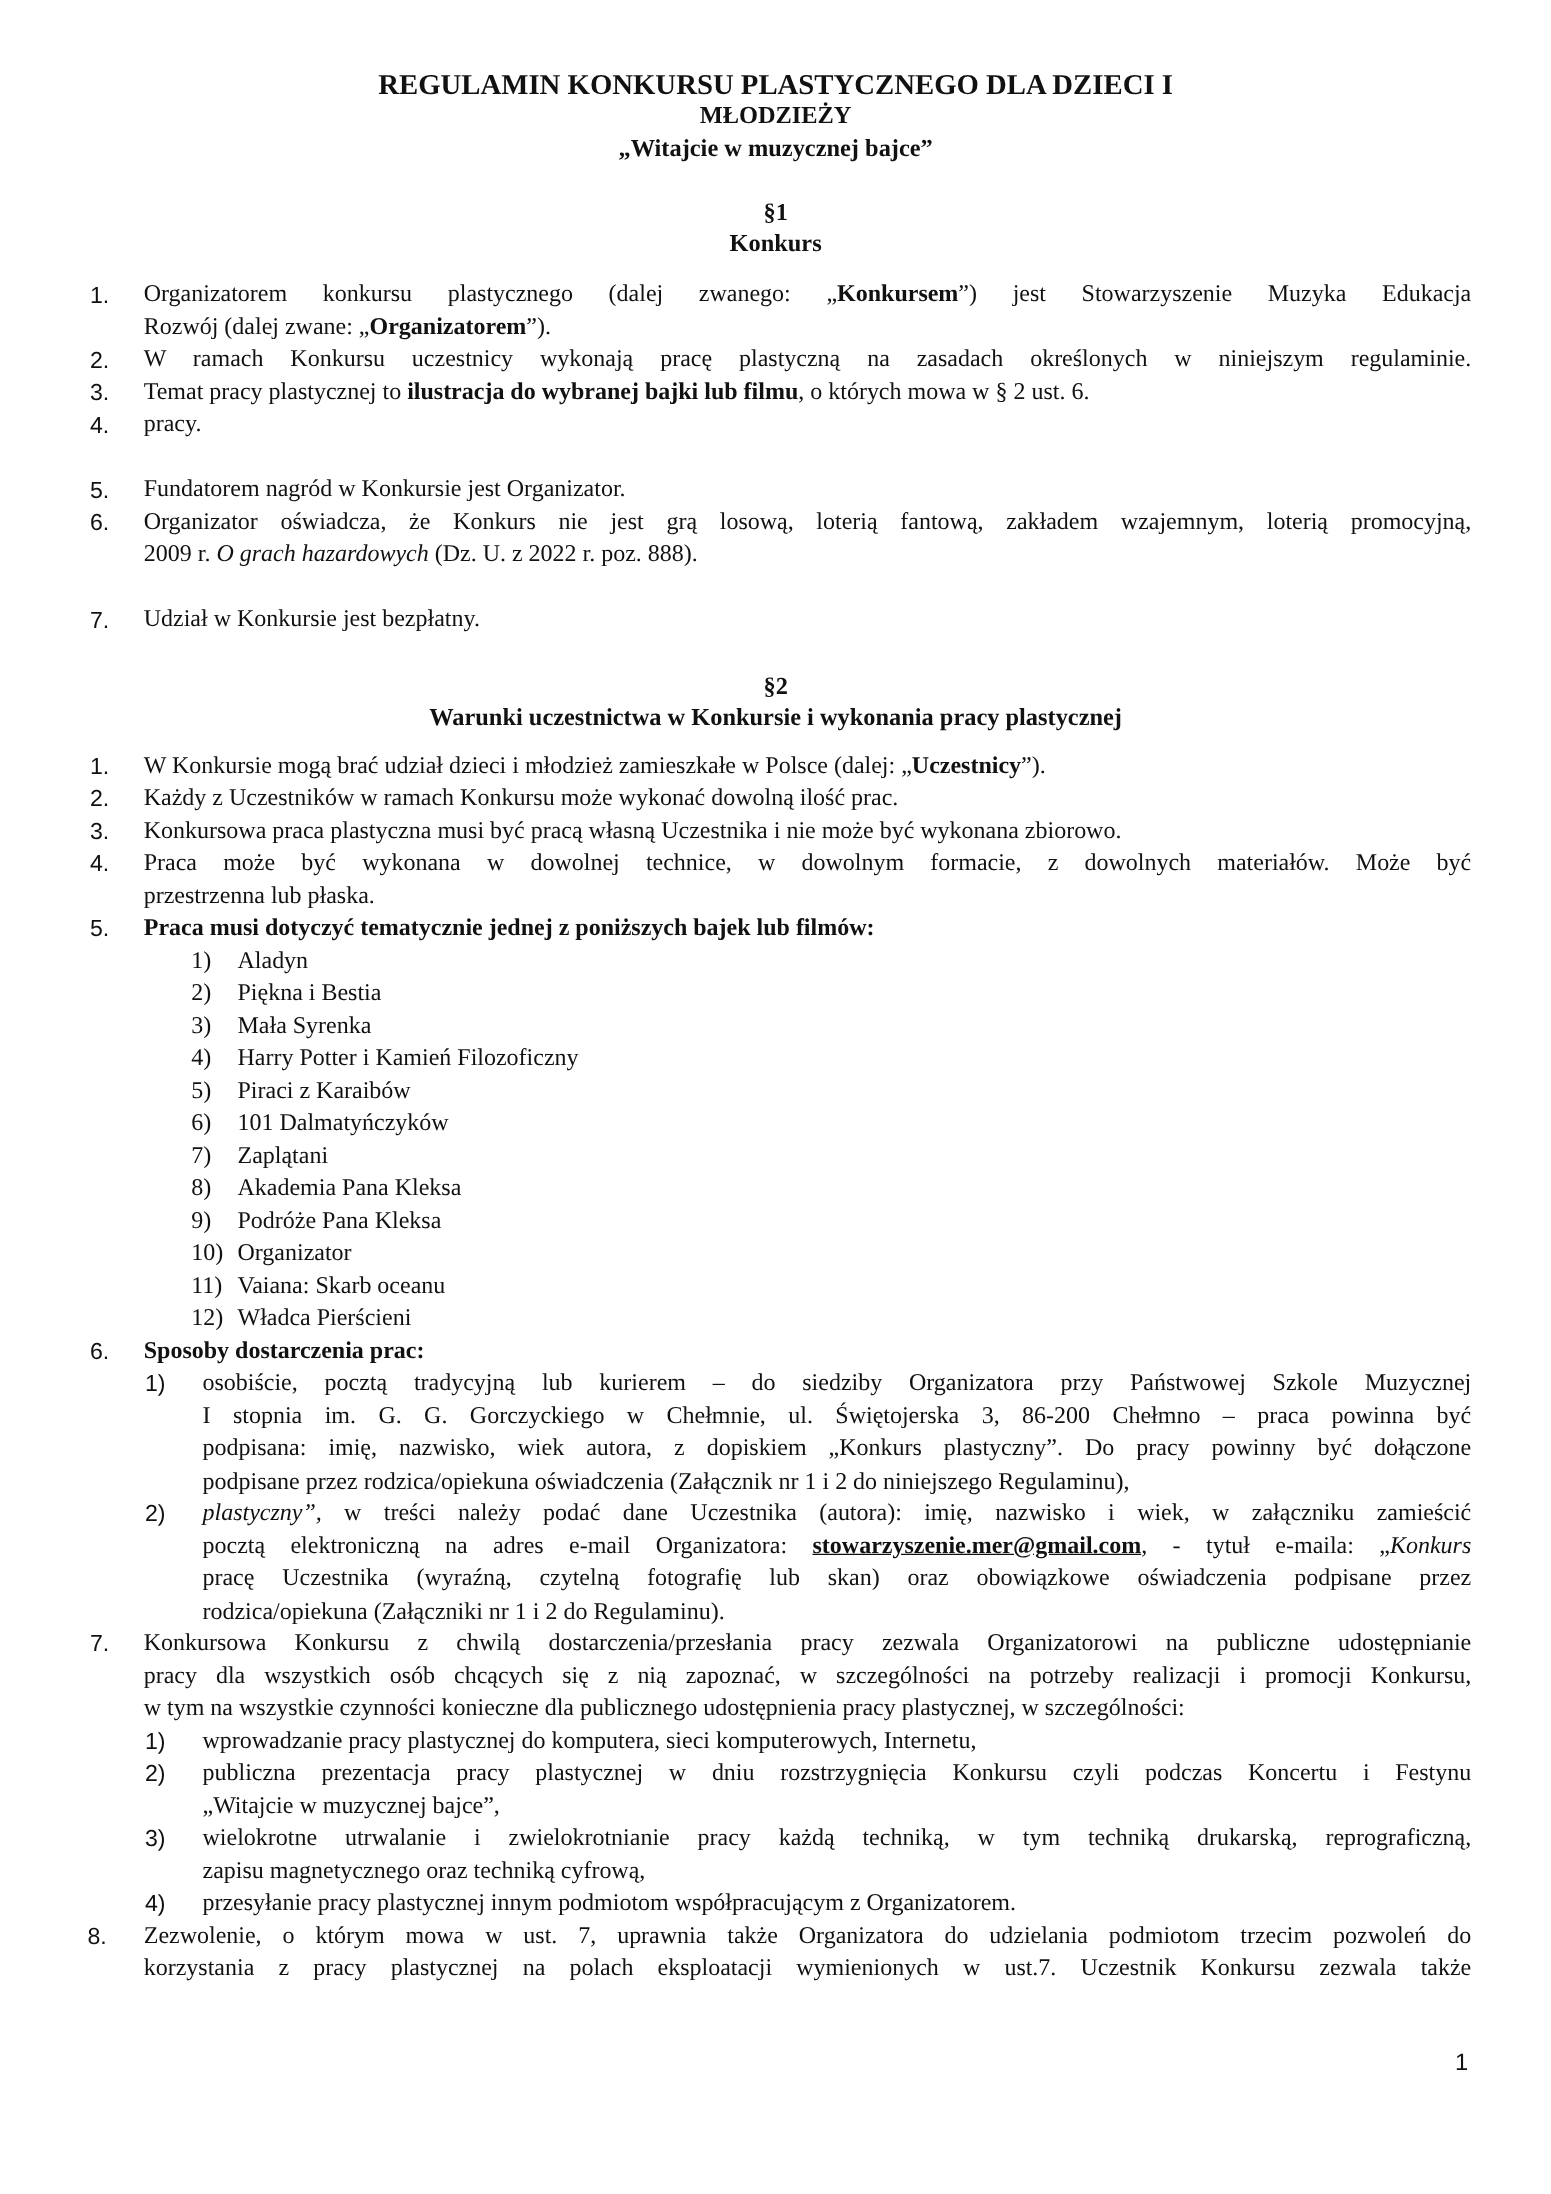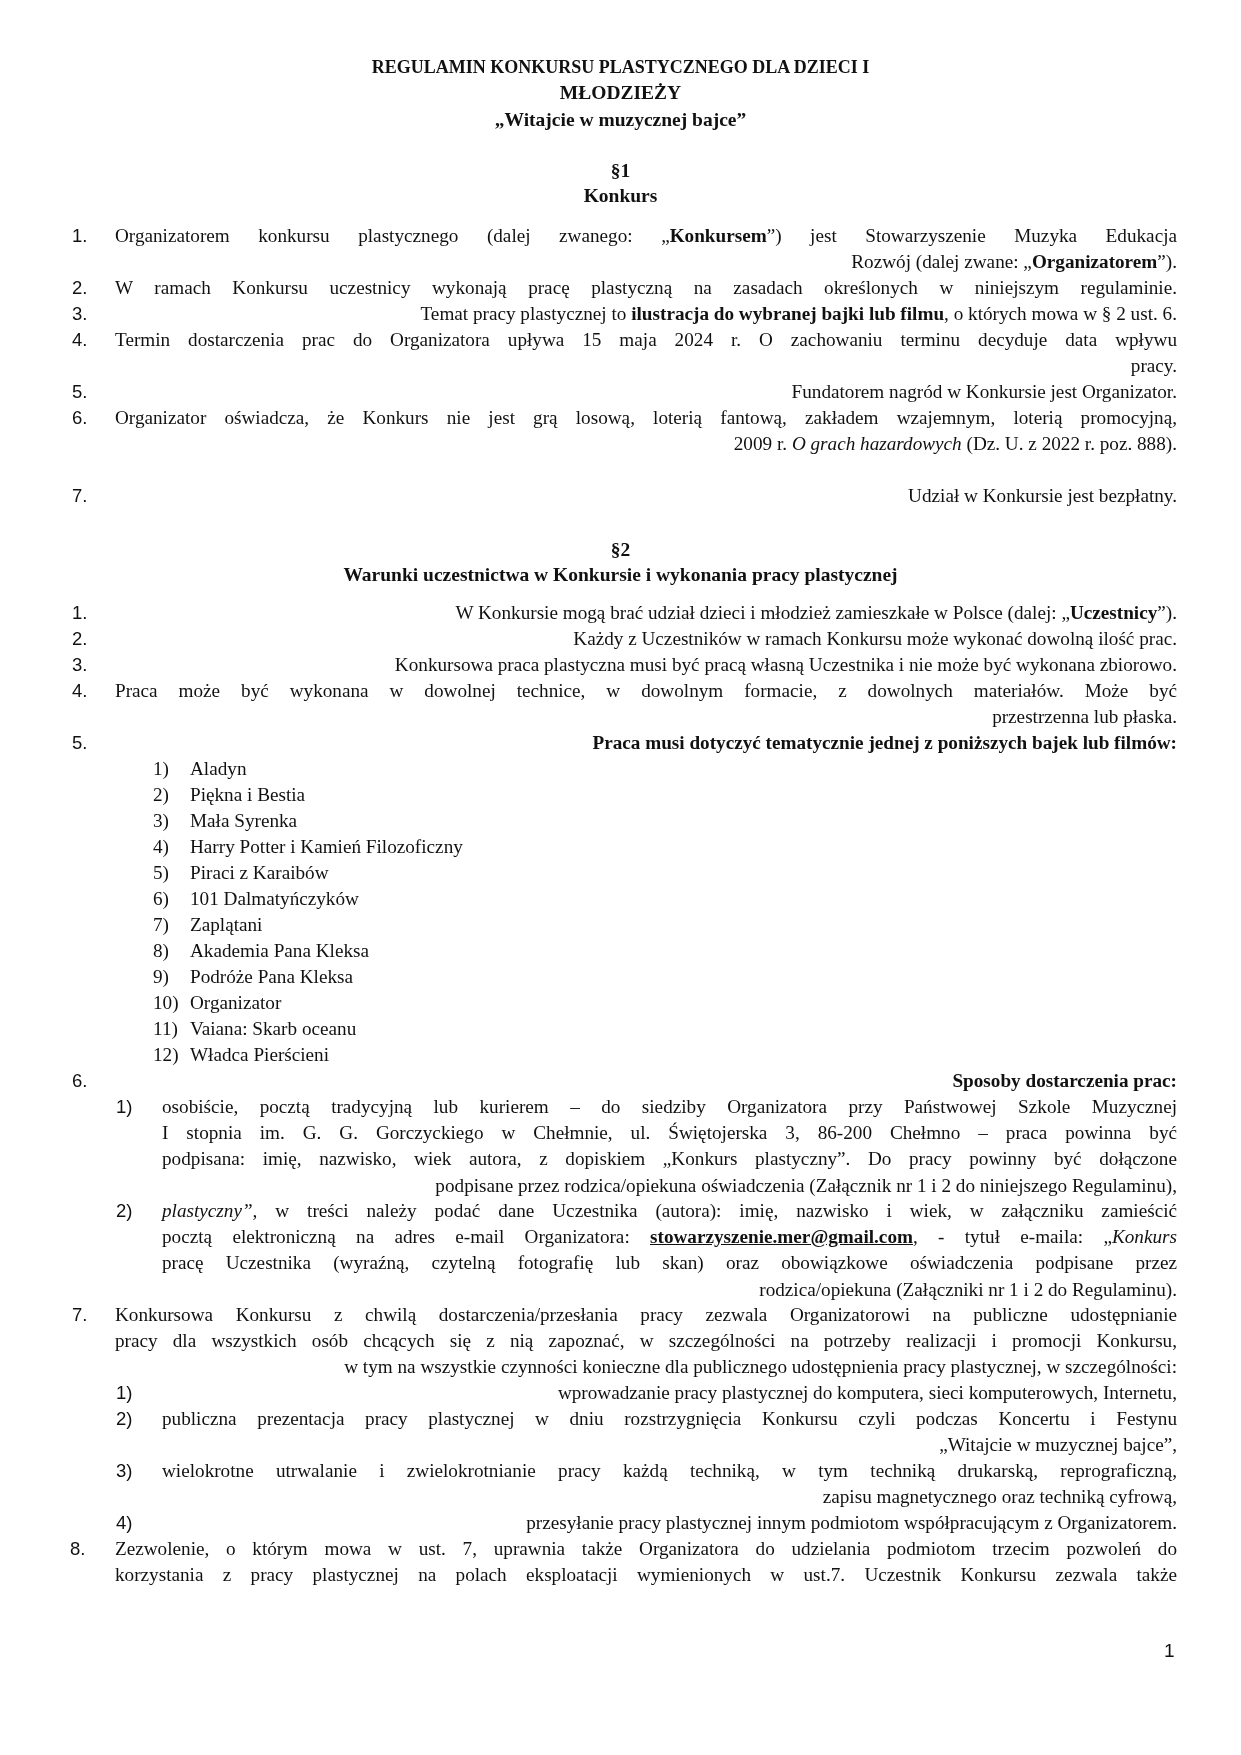--- a/index.html
+++ b/index.html
@@ -3,29 +3,29 @@
   <meta charset="utf-8">
   <style>
     html, body { margin: 0; padding: 0; background: #ffffff; }
     body {
       width: 1241px; height: 1755px; position: relative; overflow: hidden;
       font-family: "Liberation Serif", "DejaVu Serif", serif;
       color: #111111; font-size: 19.2px; line-height: 26.2px;
     }
     .page { position: absolute; left: 0; top: 0; width: 1241px; height: 1755px; }
     .title { position: absolute; left: 0; width: 1241px; text-align: center; font-weight: bold; }
-    .t1 { top: 55px; font-size: 18px; line-height: 25px; }
+    .t1 { top: 55px; font-size: 23px; line-height: 25px; }
     .t2 { top: 80px; font-size: 19.5px; line-height: 25px; }
     .t3 { top: 107px; font-size: 19.5px; line-height: 25px; }
     .sec { position: absolute; left: 0; width: 1241px; text-align: center; font-weight: bold; font-size: 19.5px; line-height: 25px; }
     .item { position: absolute; left: 0; width: 1241px; }
     .num { position: absolute; left: 72px; font-family: "Liberation Sans", "DejaVu Sans", sans-serif; font-size: 18.5px; }
     .num.n8 { left: 70px; }
     .txt { position: absolute; left: 115px; width: 1062px; text-align: justify; }
-    .line { display: block; white-space: nowrap; text-align: right; }
+    .line { display: block; white-space: nowrap; }
     .justify { text-align: justify; text-align-last: justify; display: block; }
     .sub { position: absolute; left: 0; width: 1241px; }
     .snum { position: absolute; left: 153px; }
     .snum.sans { font-family: "Liberation Sans", "DejaVu Sans", sans-serif; font-size: 18.5px; left: 116px; }
     .stxt { position: absolute; left: 190px; }
     .stxt.w { left: 162px; width: 1015px; font-style: normal; }
     b { font-weight: bold; }
     i { font-style: italic; margin-top: 33px; }
     .email { font-weight: bold; text-decoration: underline; }
     .pnum { position: absolute; left: 1164px; top: 1638px; font-family: "Liberation Sans", "DejaVu Sans", sans-serif; font-size: 19px; }
@@ -60,21 +60,20 @@
   <div class="item" style="top:301px">
     <span class="num">3.</span>
     <div class="txt">
         <span class="line"><span>Temat pracy plastycznej to </span><b>ilustracja do wybranej bajki lub filmu</b><span>, o których mowa w § 2 ust. 6.</span></span>
       </div>
   </div>
 
   <div class="item" style="top:327px">
     <span class="num">4.</span>
     <div class="txt">
-      <span class="justify">Termin dostarczenia prac do Organizatora upływa 15 maja 2024 r. O zachowaniu terminu decyduje data wpływu</span>
       <span class="line">pracy.</span>
     </div>
   </div>
 
   <div class="item" style="top:379px">
     <span class="num">5.</span>
     <div class="txt">
         <span class="line">Fundatorem nagród w Konkursie jest Organizator.</span>
       </div>
   </div>

